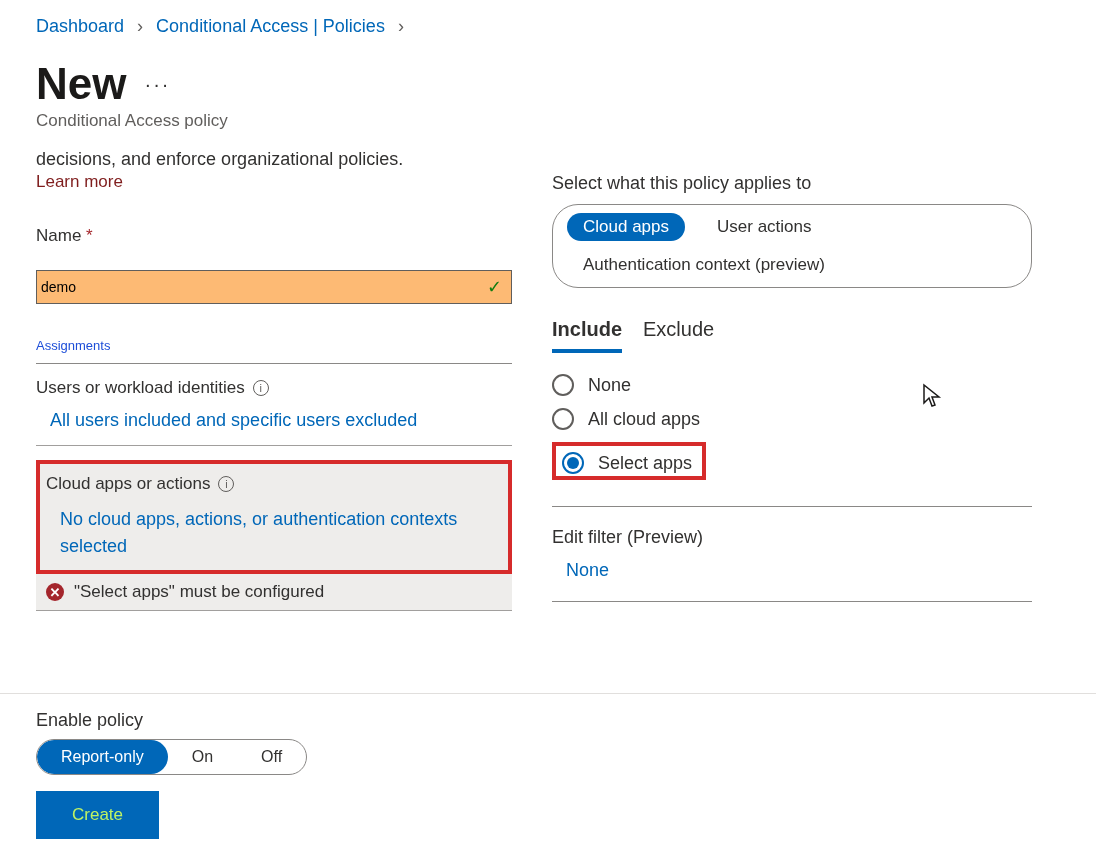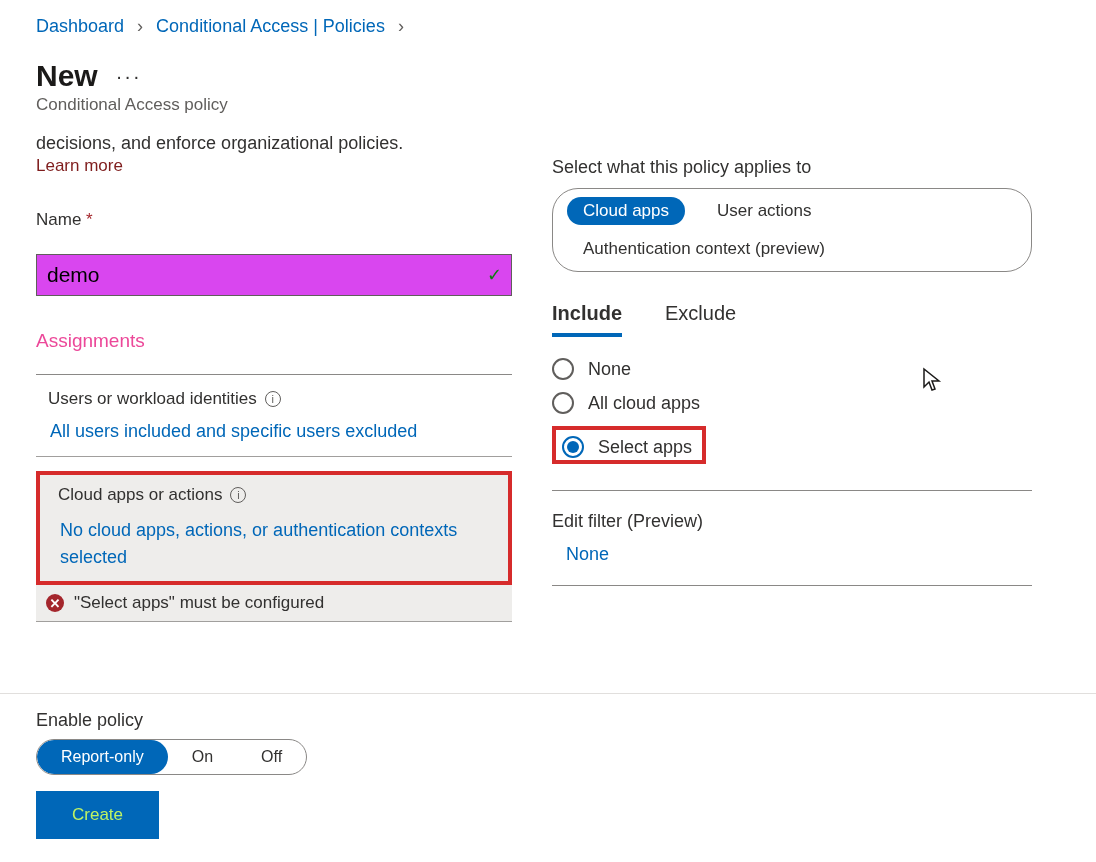--- a/index.html
+++ b/index.html
@@ -24,21 +24,21 @@
   }
   .breadcrumb a { color: #0067b8; text-decoration: none; }
   .breadcrumb .sep { color: #605e5c; margin: 0 8px; }
   .title-row {
     display: flex;
     align-items: center;
     gap: 18px;
     margin-bottom: 2px;
   }
   .title {
-    font-size: 30px;
+    font-size: 44px;
     font-weight: 600;
     color: #1b1a19;
   }
   .ellipsis {
     font-size: 20px;
     color: #323130;
     letter-spacing: 2px;
     cursor: pointer;
   }
   .subtitle {
@@ -75,54 +75,53 @@
     margin-bottom: 24px;
   }
   .required { color: #a4262c; }
   .text-input-wrap {
     position: relative;
     display: flex;
     align-items: center;
   }
   .text-input {
     width: 100%;
-    padding: 8px 36px 8px 10px;
-    font-size: 21px;
+    padding: 8px 36px 8px 4px;
+    font-size: 14px;
     border: 1px solid #605e5c;
     outline: none;
-    background: #d946ef;
+    background: #fdba74;
   }
   .check-icon {
     position: absolute;
     right: 10px;
     color: #107c10;
     font-size: 18px;
   }
   .section-header {
-    font-size: 19px;
-    color: #ec4899;
+    font-size: 13px;
+    color: #1d4ed8;
     margin-top: 34px;
-    padding-bottom: 22px;
+    padding-bottom: 10px;
     border-bottom: 1px solid #8a8886;
   }
   .assign-item {
     padding: 14px 0 14px 0;
     border-bottom: 1px solid #a19f9d;
   }
   .assign-item-inner {
     padding: 0;
   }
   .assign-title {
     font-size: 17px;
     color: #323130;
     display: flex;
     align-items: center;
     gap: 8px;
     margin-bottom: 12px;
-    margin-left: 12px;
   }
   .info-icon {
     display: inline-flex;
     width: 16px;
     height: 16px;
     border: 1px solid #605e5c;
     border-radius: 50%;
     justify-content: center;
     align-items: center;
     font-size: 11px;
@@ -224,21 +223,21 @@
     border-radius: 18px;
     cursor: pointer;
     color: #323130;
   }
   .pill.active {
     background: #0067b8;
     color: #fff;
   }
   .tabs {
     display: flex;
-    gap: 43px;
+    gap: 21px;
     border-bottom: 1px solid transparent;
     margin-bottom: 20px;
   }
   .tab {
     font-size: 20px;
     padding-bottom: 8px;
     cursor: pointer;
     color: #323130;
   }
   .tab.active {

